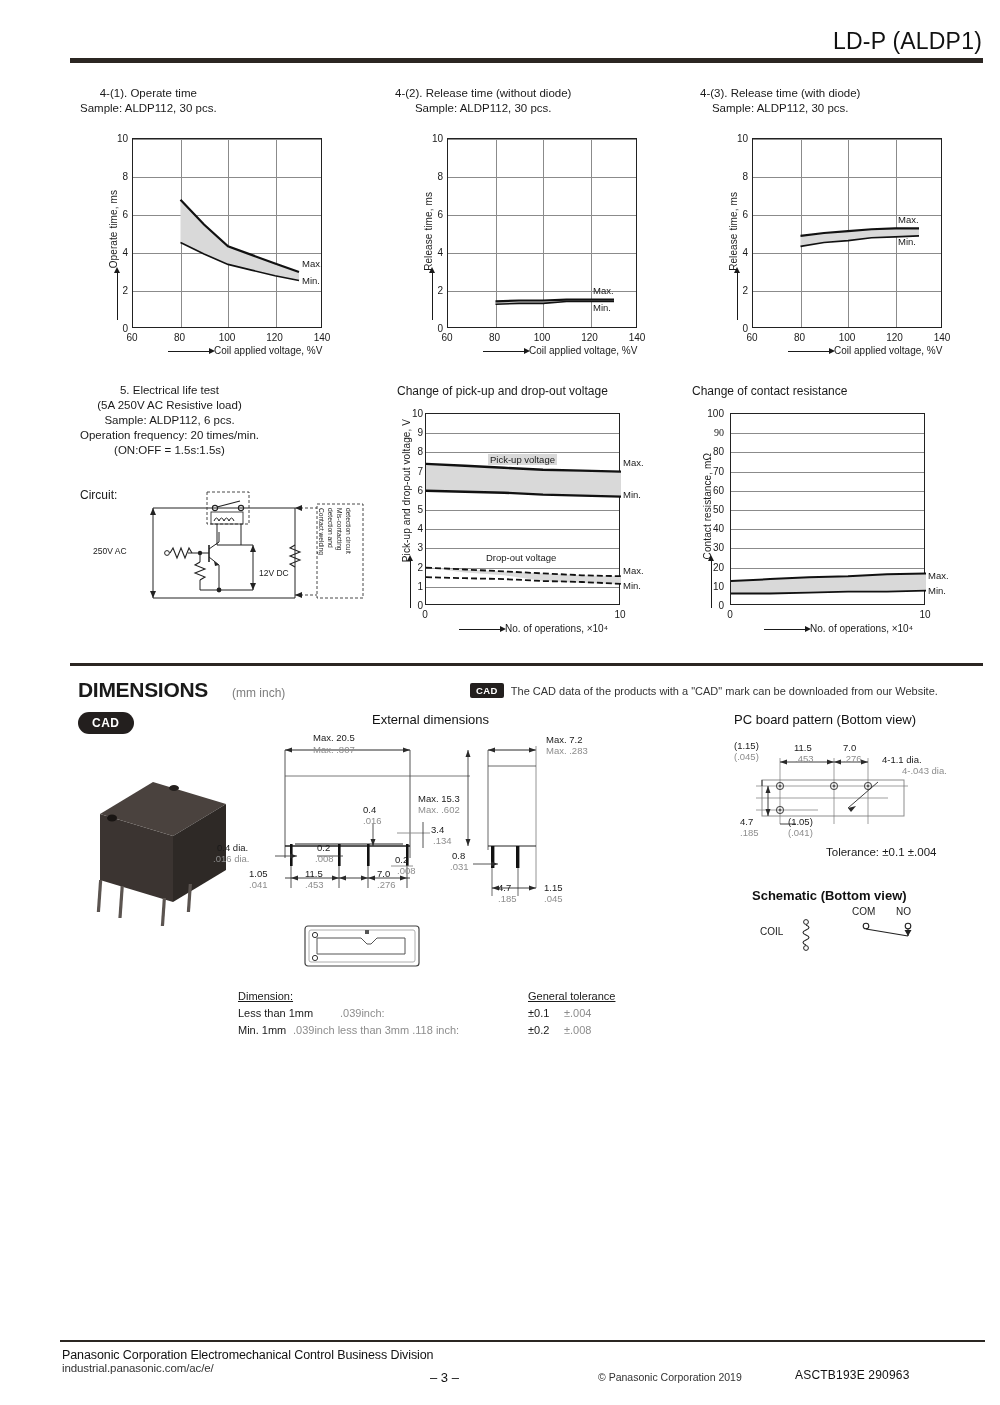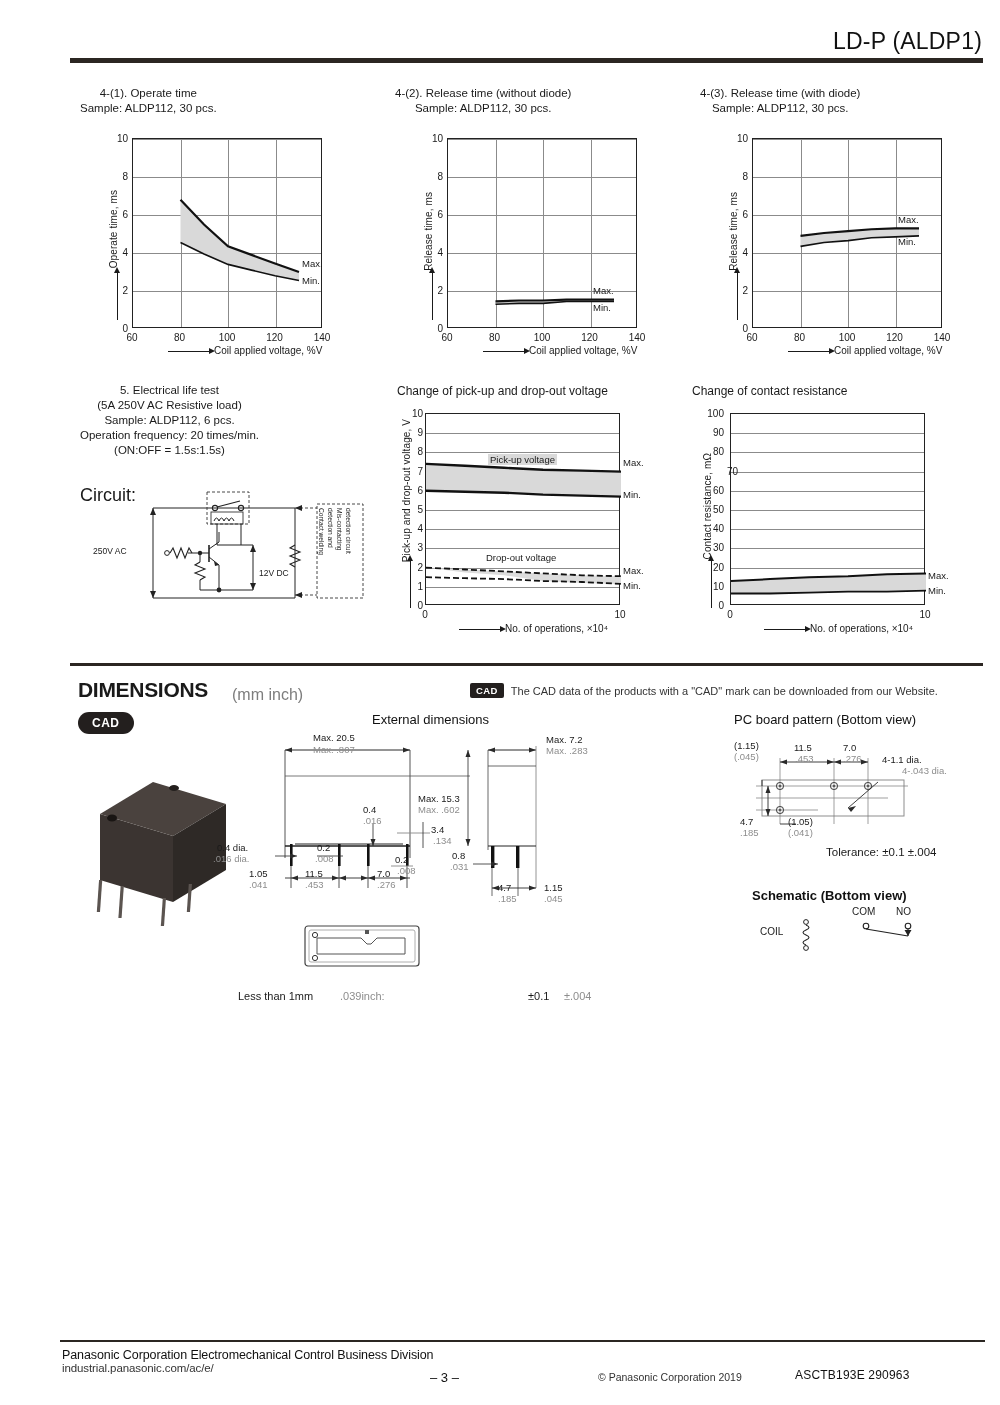--- a/index.html
+++ b/index.html
@@ -72,21 +72,21 @@
   
   #dim-rule {
     position:absolute; left:70px; top:663px; width:913px; height:3px;
     background:#2b2622;
   }
   #dimensions-title {
     position:absolute; left:78px; top:678px;
     font-size:21px; font-weight:bold; letter-spacing:-.3px;
   }
   #dimensions-unit {
-    position:absolute; left:232px; top:686px; font-size:16px; color:#7d7d7d;
+    position:absolute; left:232px; top:686px; font-size:12px; color:#7d7d7d;
   }
   .cad-badge {
     background:#231f1e; color:#fff; font-size:9.5px; font-weight:bold;
     padding:2px 6px; border-radius:2px; letter-spacing:.4px;
     display:inline-block;
   }
   .cad-pill {
     background:#231f1e; color:#fff; font-size:12px; font-weight:bold;
     padding:4px 14px; border-radius:11px; letter-spacing:.5px;
     display:inline-block;
@@ -250,21 +250,21 @@
   <div class="xlab" style="left:134px; top:215px;">Coil applied voltage, %V</div>
 </div>
 
 <div class="abs" style="left:80px; top:383px;">
   <div class="cap">5. Electrical life test</div>
   <div class="cap">(5A 250V AC Resistive load)</div>
   <div class="cap">Sample: ALDP112, 6 pcs.</div>
   <div class="cap">Operation frequency: 20 times/min.</div>
   <div class="cap">(ON:OFF = 1.5s:1.5s)</div>
 </div>
-<div class="cap abs" style="left:80px; top:488px; font-size:18px;">Circuit:</div>
+<div class="cap abs" style="left:80px; top:488px; font-size:12px;">Circuit:</div>
 
 <div class="abs" style="left:145px; top:490px; width:235px; height:115px;">
   <svg width="235" height="115">
 
     <line x1="8" y1="18" x2="150" y2="18" stroke="#222" stroke-width="1"></line>
     <line x1="8" y1="18" x2="8" y2="108" stroke="#222" stroke-width="1"></line>
     <line x1="8" y1="108" x2="150" y2="108" stroke="#222" stroke-width="1"></line>
     <line x1="150" y1="18" x2="150" y2="108" stroke="#222" stroke-width="1"></line>
 
     <polygon points="8,18 5,25 11,25" fill="#222"></polygon>
@@ -389,23 +389,23 @@
     <div class="gl h" style="top:134.4px;"></div>
     <div class="gl h" style="top:153.6px;"></div>
     <div class="gl h" style="top:172.8px;"></div>
     <svg width="195" height="192" style="position:absolute; left:0; top:0;">
       <polygon points="0,167 39,165.1 78,163.2 117,162.2 156,160.3 195,159.4 195,176.6 156,177.6 117,177.6 78,178.6 39,179.5 0,179.5" fill="#d9d9d9" stroke="none"></polygon>
       <polyline points="0,167 39,165.1 78,163.2 117,162.2 156,160.3 195,159.4" fill="none" stroke="#111" stroke-width="2"></polyline>
       <polyline points="0,179.5 39,179.5 78,178.6 117,177.6 156,177.6 195,176.6" fill="none" stroke="#111" stroke-width="1.8"></polyline>
     </svg>
   </div>
   <div class="ytick" style="left:6px; top:8px;">100</div>
-  <div class="ytick" style="left:6px; top:27.2px;">90</div>
+  <div class="ytick" style="left:6px; top:27.2px;font-family:Liberation Serif, serif;">90</div>
   <div class="ytick" style="left:6px; top:46.4px;">80</div>
-  <div class="ytick" style="left:20px; top:65.6px;">70</div>
+  <div class="ytick" style="left:6px; top:65.6px;">70</div>
   <div class="ytick" style="left:6px; top:84.8px;">60</div>
   <div class="ytick" style="left:6px; top:104px;">50</div>
   <div class="ytick" style="left:6px; top:123.2px;">40</div>
   <div class="ytick" style="left:6px; top:142.4px;">30</div>
   <div class="ytick" style="left:6px; top:161.6px;">20</div>
   <div class="ytick" style="left:6px; top:180.8px;">10</div>
   <div class="ytick" style="left:6px; top:200px;">0</div>
   <div class="xtick" style="left:38px; top:204px;">0</div>
   <div class="xtick" style="left:233px; top:204px;">10</div>
   <div class="mm-lab" style="left:236px; top:165px;">Max.</div>
@@ -627,25 +627,35 @@
     <line x1="148" y1="21" x2="148" y2="28" stroke="#222" stroke-width="1.2"></line>
     <polygon points="148,28 144.5,22 151.5,22" fill="#222"></polygon>
   </svg>
   <div class="abs" style="left:0px; top:18px; font-size:10px;">COIL</div>
   <div class="abs" style="left:92px; top:-2px; font-size:10px;">COM</div>
   <div class="abs" style="left:136px; top:-2px; font-size:10px;">NO</div>
 </div>
 
 <div class="abs" style="left:238px; top:990px; width:420px;">
   <div style="position:relative; height:17px;">
+    <span class="tol-line u-head" style="left:0px; top:0px;">Dimension:</span>
+    <span class="tol-line u-head" style="left:290px; top:0px;">General tolerance</span>
+  </div>
+  <div style="position:relative; height:17px;">
     <span class="tol-line" style="left:0px;">Less than 1mm</span>
     <span class="tol-line tol-in" style="left:102px;">.039inch:</span>
     <span class="tol-line" style="left:290px;">±0.1</span>
     <span class="tol-line tol-in" style="left:326px;">±.004</span>
   </div>
+  <div style="position:relative; height:17px;">
+    <span class="tol-line" style="left:0px;">Min. 1mm</span>
+    <span class="tol-line tol-in" style="left:55px;">.039inch less than 3mm .118 inch:</span>
+    <span class="tol-line" style="left:290px;">±0.2</span>
+    <span class="tol-line tol-in" style="left:326px;">±.008</span>
+  </div>
 </div>
 
 <div id="footer-rule"></div>
 <div id="footer">
   <div class="f-line1">Panasonic Corporation Electromechanical Control Business Division</div>
   <div class="f-line2">industrial.panasonic.com/ac/e/</div>
 </div>
 <div class="f-page">– 3 –</div>
 <div class="f-copy">© Panasonic Corporation 2019</div>
 <div class="f-doc">ASCTB193E  290963</div>

